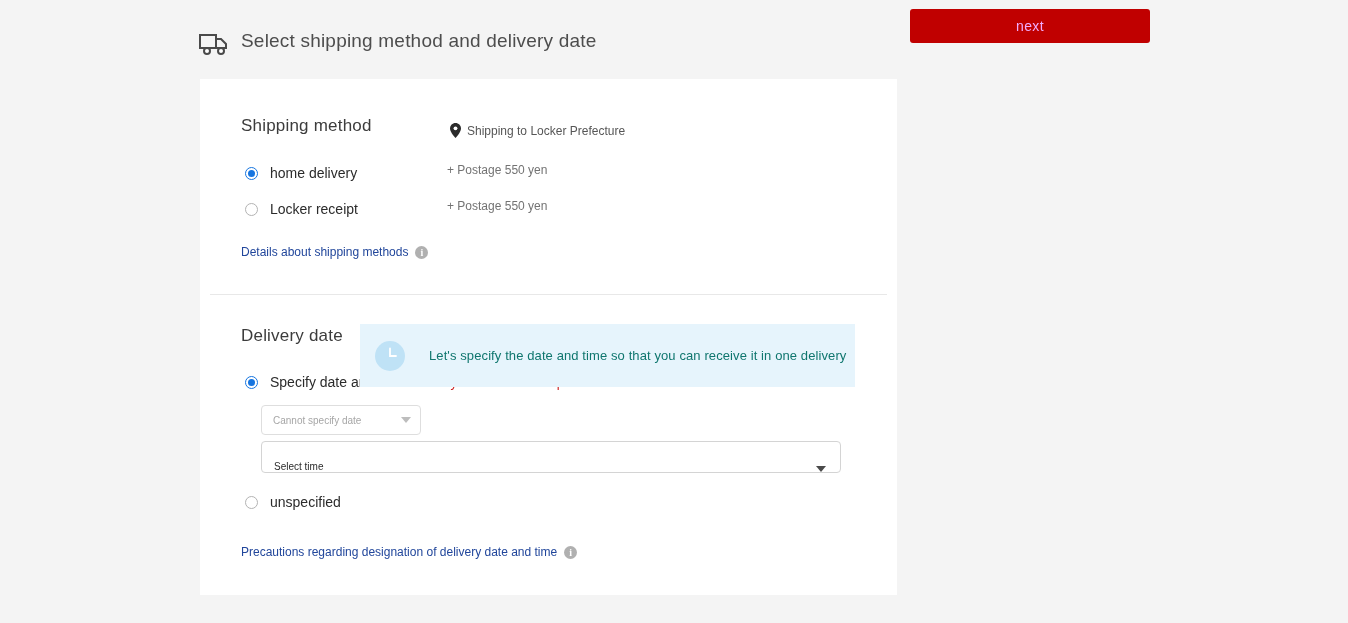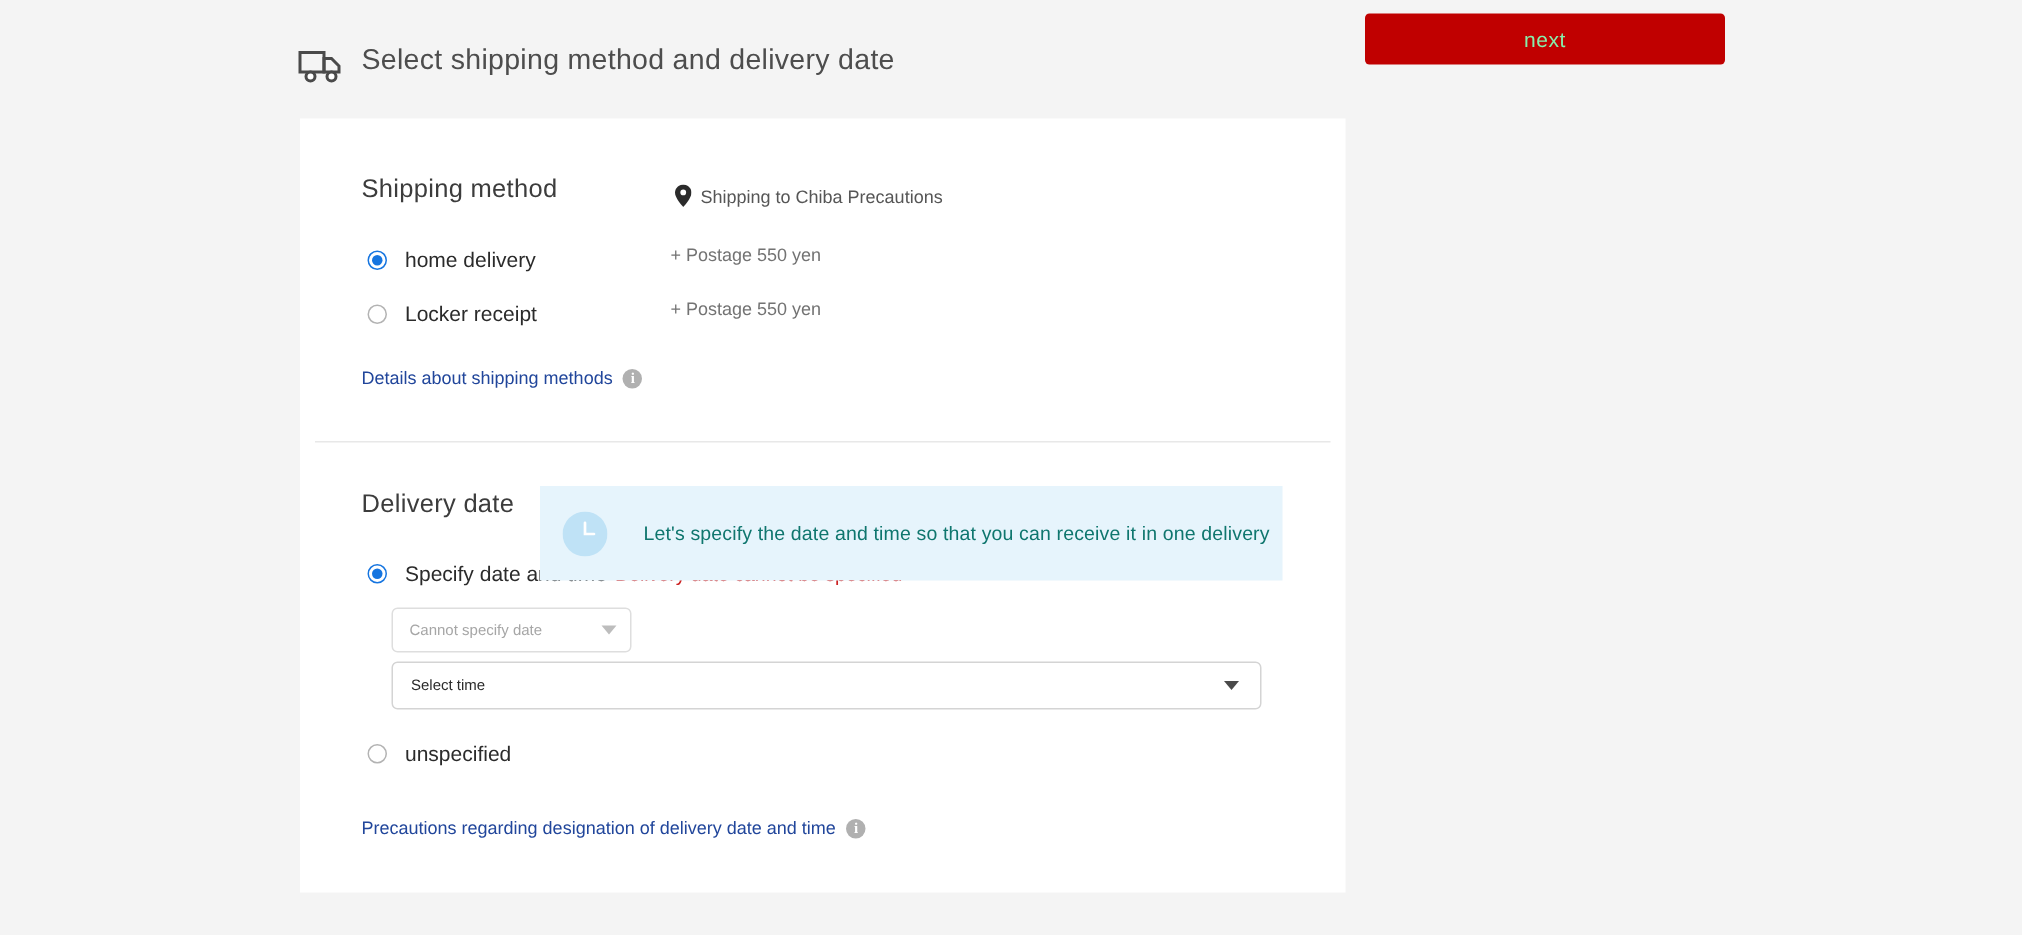--- a/index.html
+++ b/index.html
@@ -40,21 +40,21 @@
   }
 
   
   .next-button {
     position: absolute;
     left: 910px;
     top: 9px;
     width: 240px;
     height: 34px;
     background: #c00000;
-    color: #86efac;
+    color: #f0abfc;
     border: none;
     border-radius: 3px;
     font-family: "Liberation Sans", sans-serif;
     font-size: 14px;
     letter-spacing: 0.4px;
     cursor: pointer;
     padding: 4px;
   }
 
   
@@ -240,20 +240,21 @@
     width: 160px;
     height: 30px;
     padding: 0 9px 0 11px;
   }
   #select-time {
     left: 61px;
     top: 362px;
     width: 580px;
     height: 32px;
     padding: 0 14px 0 12px;
+    align-items: flex-end;
   }
 
   
   .tip-banner {
     position: absolute;
     left: 360px;
     top: 324px;
     width: 495px;
     height: 63px;
     background: #e6f4fc;
@@ -297,21 +298,21 @@
 
   <div class="section-title" id="shipping-title">Shipping method</div>
 
   <div class="ship-to">
     <span>
       <svg class="pin-icon" viewBox="0 0 11 15" fill="currentColor">
         <path d="M5.5 0C2.46 0 0 2.46 0 5.5C0 9.2 5.5 15 5.5 15S11 9.2 11 5.5C11 2.46 8.54 0 5.5 0Z"></path>
         <circle cx="5.5" cy="5.3" r="1.9" fill="#ffffff"></circle>
       </svg>
     </span>
-    <span class="ship-to-text">Shipping to Chiba Precautions</span>
+    <span class="ship-to-text">Shipping to Locker Prefecture</span>
   </div>
 
   <div class="radio-row" id="row-home">
     <span class="radio checked"></span>
     <span class="radio-label">home delivery</span>
   </div>
   <div class="postage" id="postage-home">+ Postage 550 yen</div>
 
   <div class="radio-row" id="row-locker">
     <span class="radio"></span>

